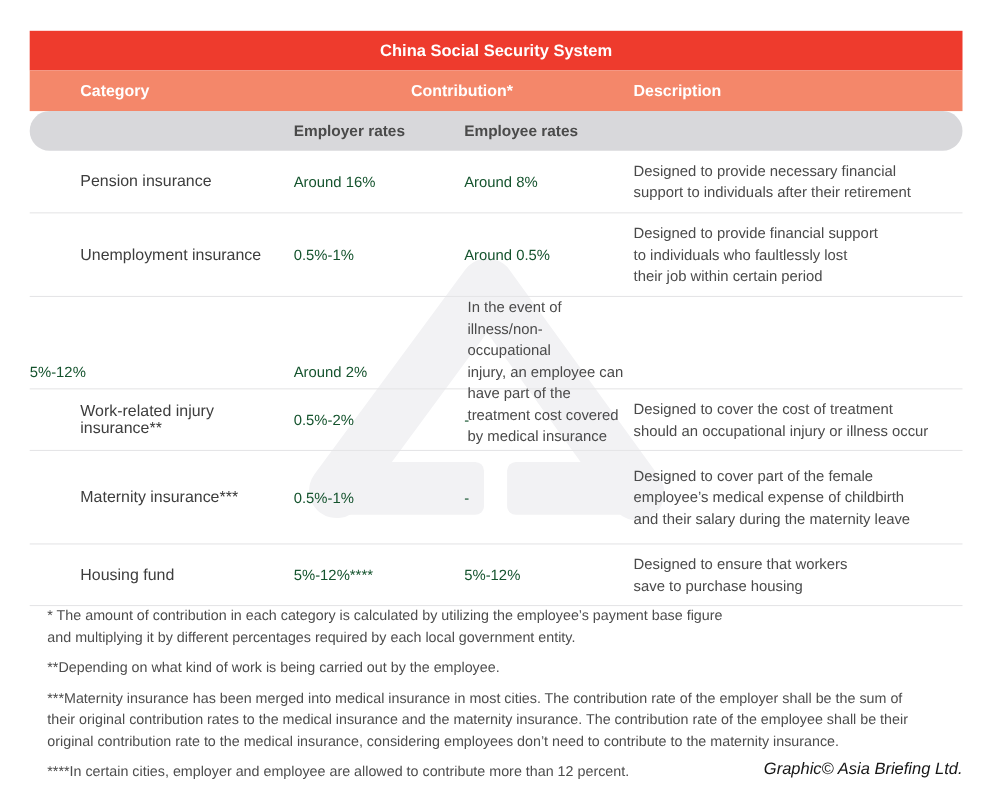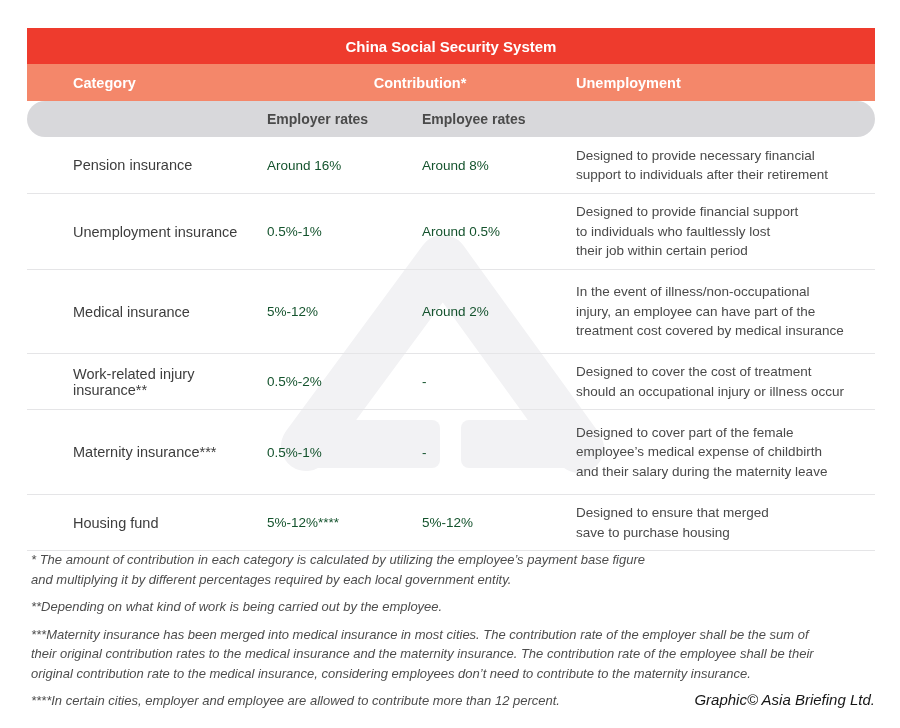--- a/index.html
+++ b/index.html
@@ -89,25 +89,24 @@
   .row-5 { height: 84px; }
   .row-6 { height: 55px; }
   .footnotes {
     position: absolute;
     left: 27px; top: 550px;
     width: 848px;
     z-index: 1;
   }
   .footnote {
     font-size: 13px;
-    font-style: italic;
     color: #4d4d4d;
     line-height: 19.5px;
     white-space: pre-line;
-    margin: 0 0 8px 4px;
+    margin: 0 0 8px 16px;
   }
   .credit {
     position: absolute;
     right: 25px; top: 691px;
     font-size: 15px;
     font-style: italic;
     color: #151515;
     z-index: 1;
   }
 </style>
@@ -122,21 +121,21 @@
     <rect class="wm-shape" x="461" y="420" width="119" height="48" rx="8"></rect>
   </svg>
 
   <div class="tablewrap">
 
     <div class="titlebar">China Social Security System</div>
 
     <div class="grid headerbar">
       <div class="cell-cat">Category</div>
       <div class="col-contribution">Contribution*</div>
-      <div class="cell-desc">Unemployment</div>
+      <div class="cell-desc">Description</div>
     </div>
 
     <div class="grid subheaderbar">
       <div class="cell-cat"></div>
       <div>Employer rates</div>
       <div>Employee rates</div>
       <div class="cell-desc"></div>
     </div>
 
     <div class="grid row row-1">
@@ -150,21 +149,20 @@
     <div class="grid row row-2">
       <div class="cell-cat">Unemployment insurance</div>
       <div class="cell-rate">0.5%-1%</div>
       <div class="cell-rate">Around 0.5%</div>
       <div class="cell-desc">Designed to provide financial support
 to individuals who faultlessly lost
 their job within certain period</div>
     </div>
 
     <div class="grid row row-3">
-      <div class="cell-cat">Medical insurance</div>
       <div class="cell-rate">5%-12%</div>
       <div class="cell-rate">Around 2%</div>
       <div class="cell-desc">In the event of illness/non-occupational
 injury, an employee can have part of the
 treatment cost covered by medical insurance</div>
     </div>
 
     <div class="grid row row-4">
       <div class="cell-cat">Work-related injury insurance**</div>
       <div class="cell-rate">0.5%-2%</div>
@@ -179,21 +177,21 @@
       <div class="cell-rate">-</div>
       <div class="cell-desc">Designed to cover part of the female
 employee’s medical expense of childbirth
 and their salary during the maternity leave</div>
     </div>
 
     <div class="grid row row-6">
       <div class="cell-cat">Housing fund</div>
       <div class="cell-rate">5%-12%****</div>
       <div class="cell-rate">5%-12%</div>
-      <div class="cell-desc">Designed to ensure that merged
+      <div class="cell-desc">Designed to ensure that workers
 save to purchase housing</div>
     </div>
 
   </div>
 
   <div class="footnotes">
     <p class="footnote">* The amount of contribution in each category is calculated by utilizing the employee’s payment base figure
 and multiplying it by different percentages required by each local government entity.</p>
     <p class="footnote">**Depending on what kind of work is being carried out by the employee.</p>
     <p class="footnote">***Maternity insurance has been merged into medical insurance in most cities. The contribution rate of the employer shall be the sum of

